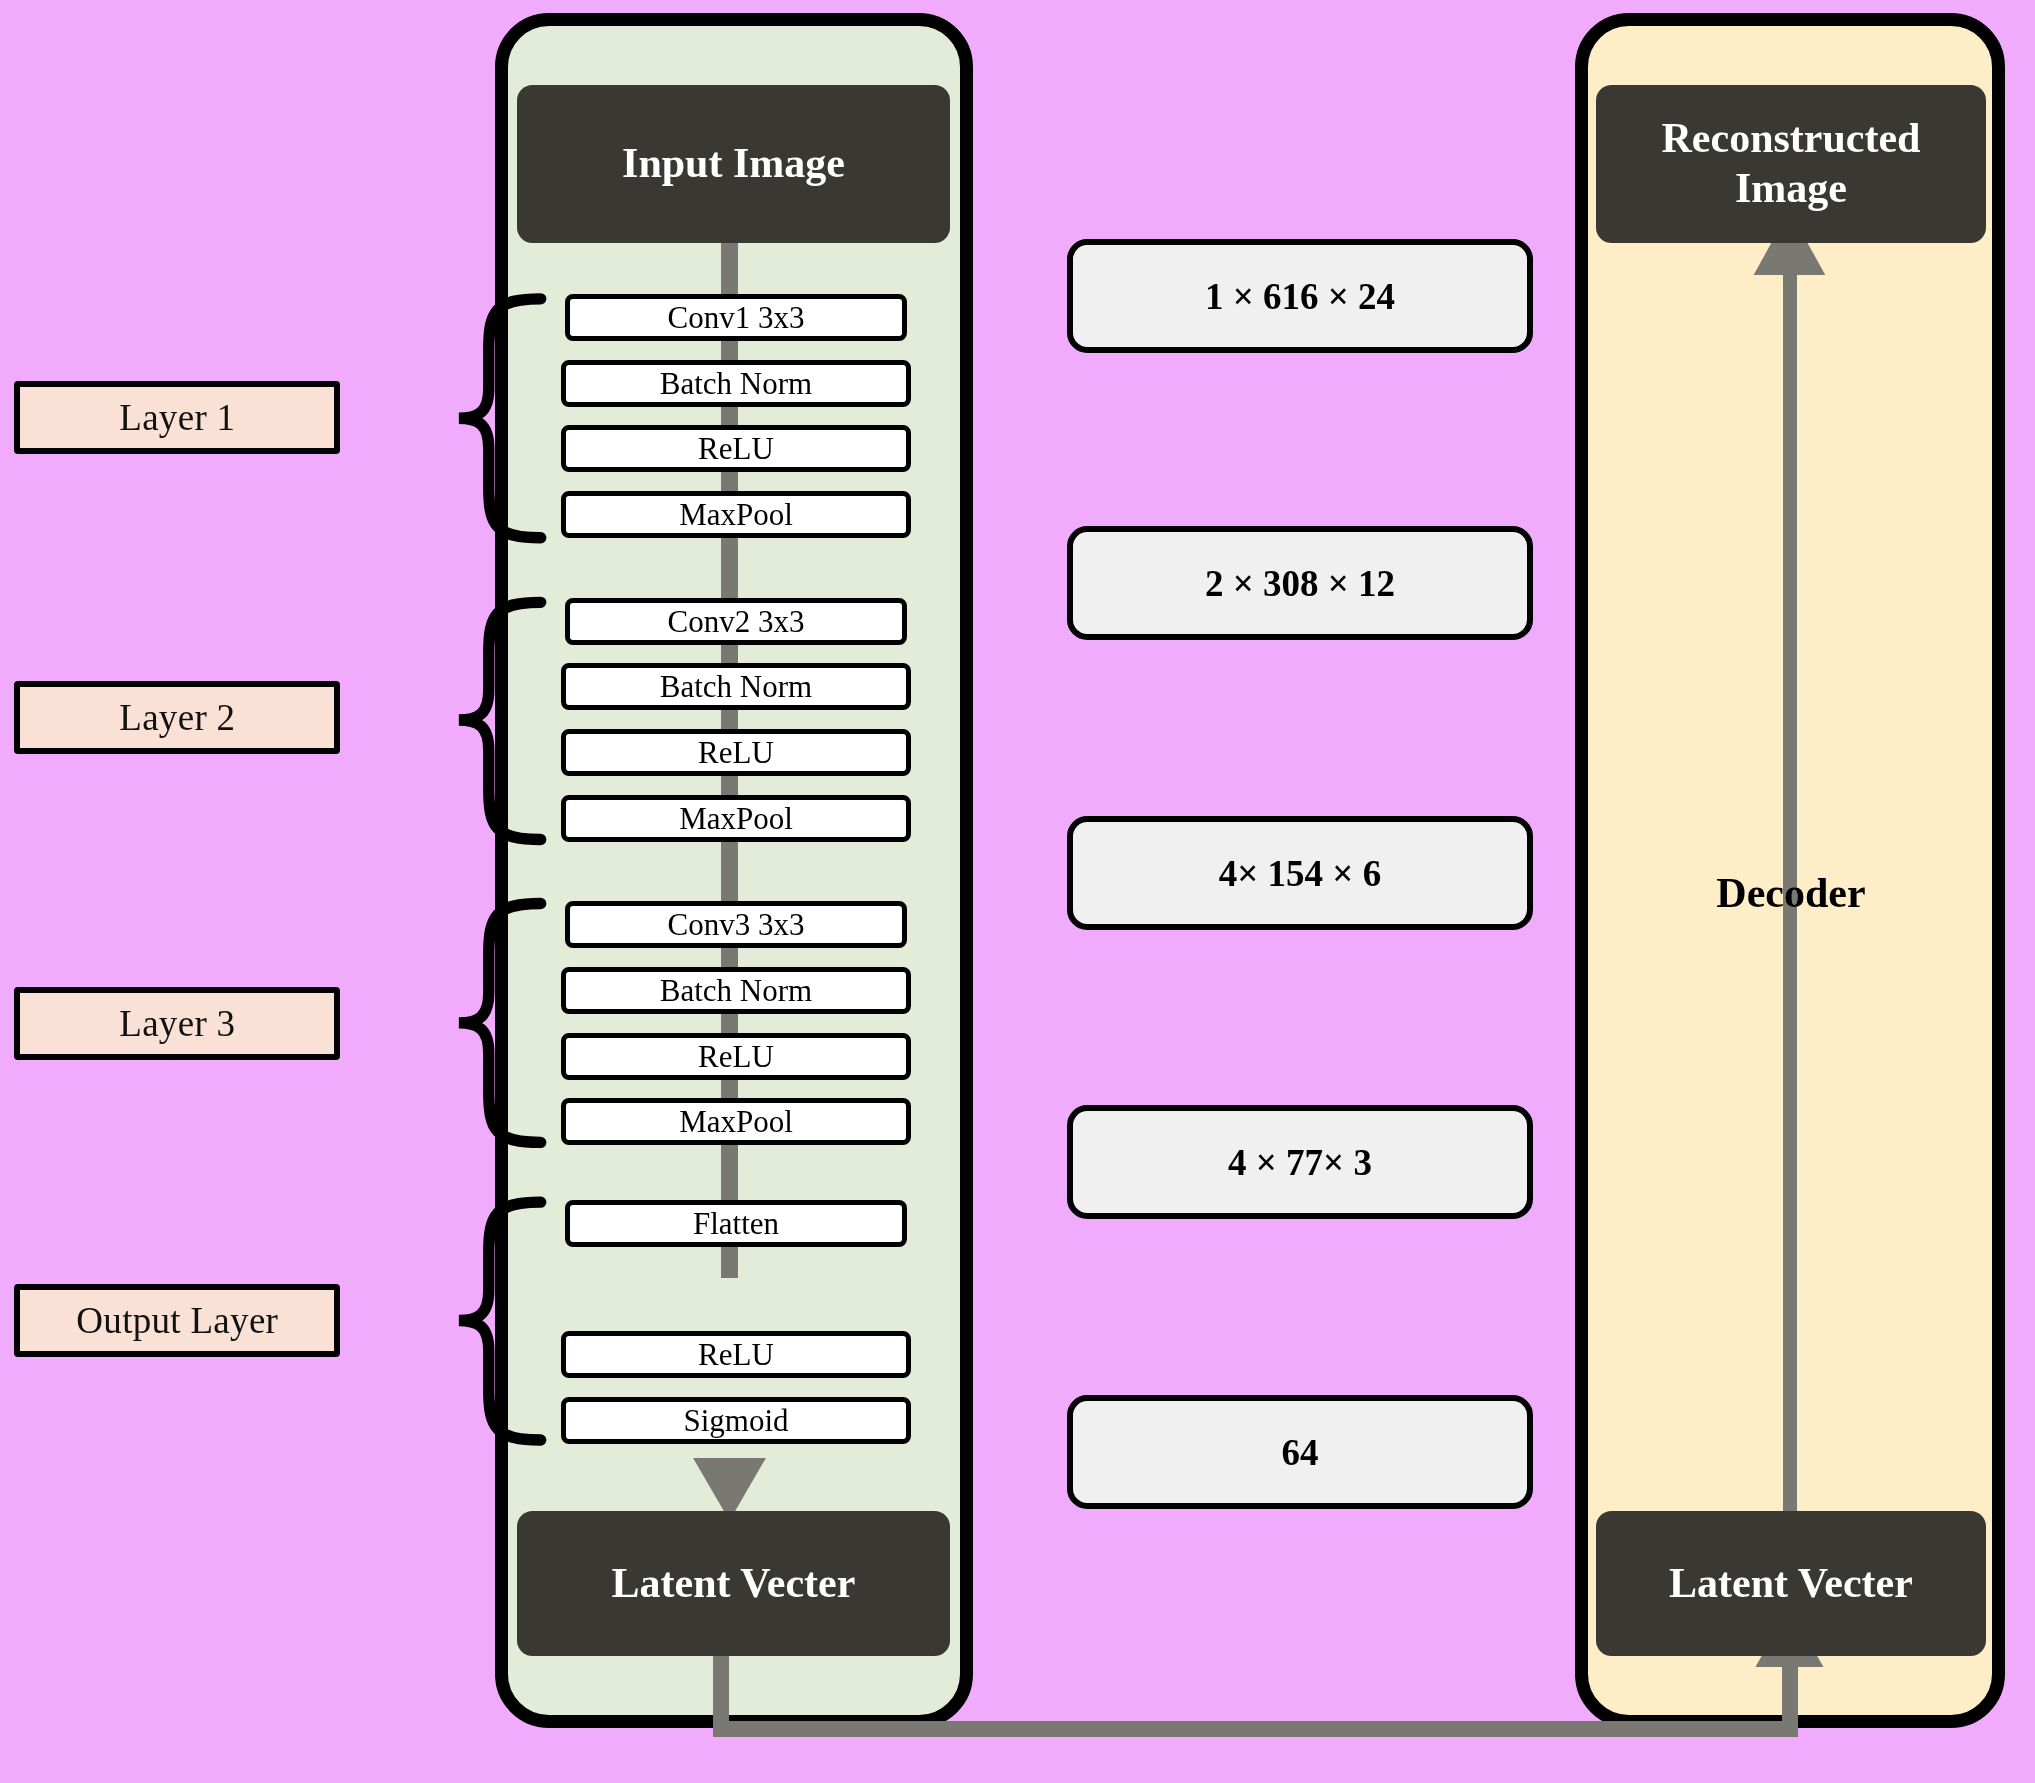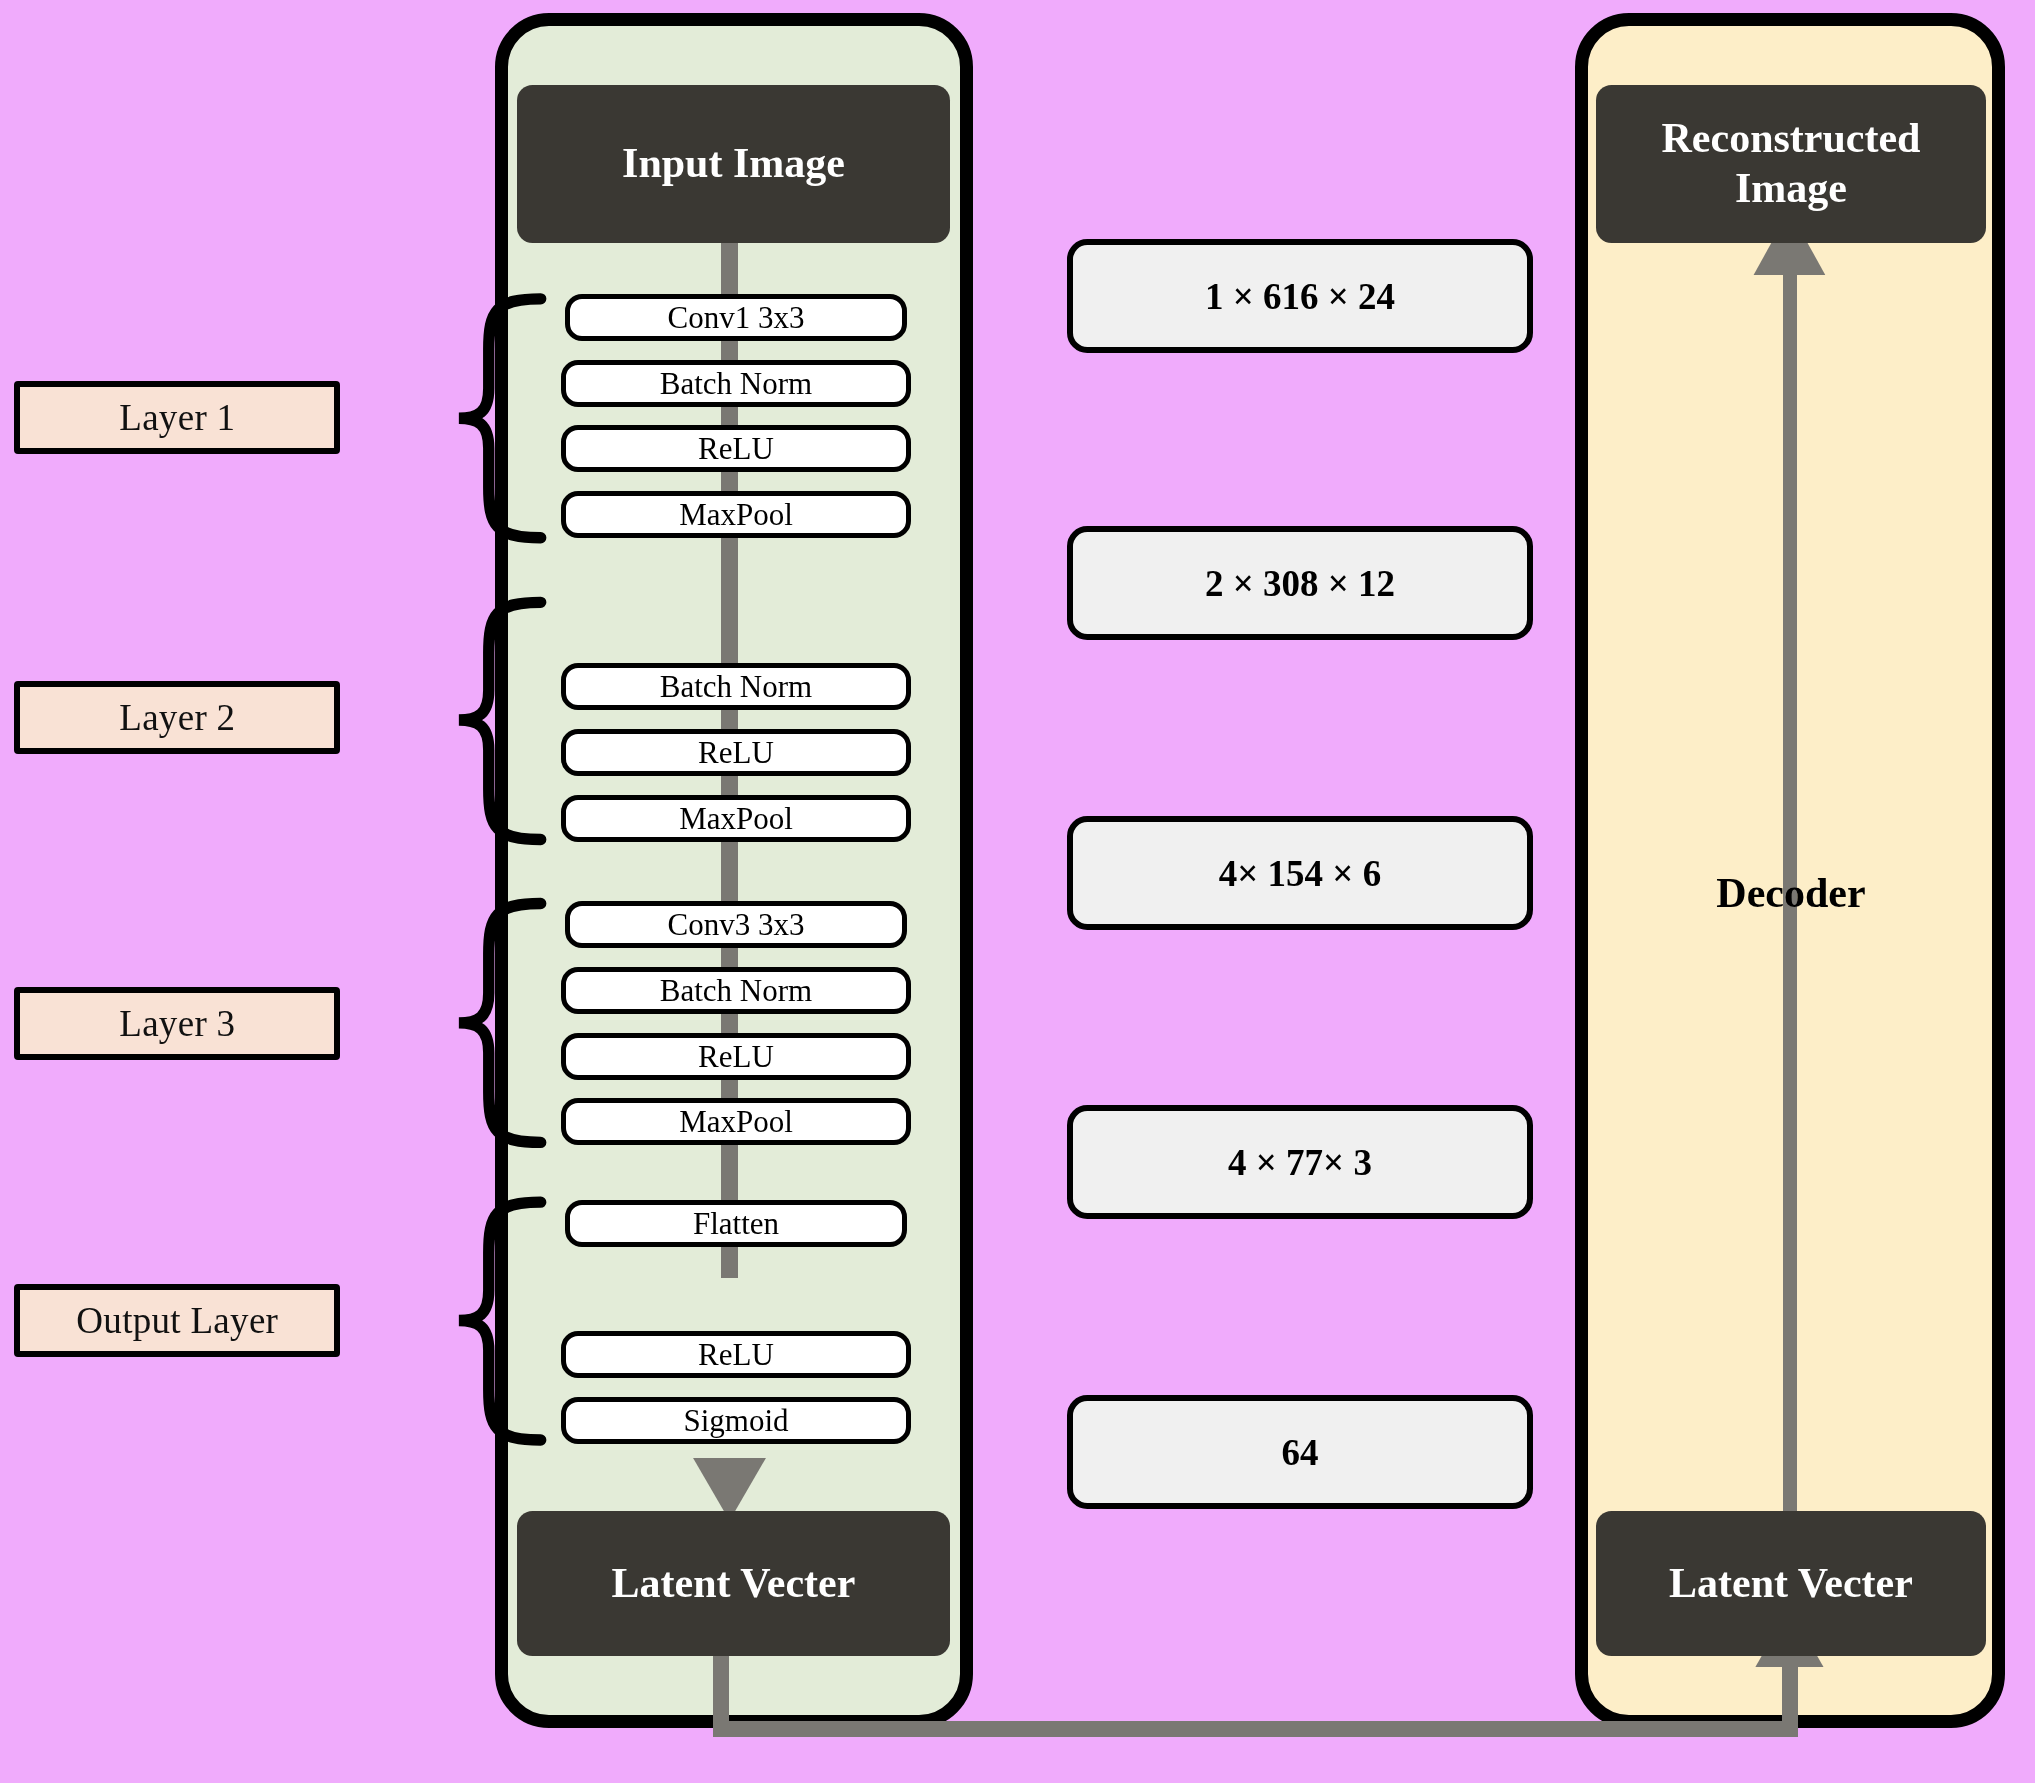--- a/index.html
+++ b/index.html
@@ -41,21 +41,21 @@
     line-height:1.18;
     box-sizing:border-box;
     z-index:6;
   }
 
   
   .op-box{
     position:absolute;
     background:#ffffff;
     border:5.4px solid #000000;
-    border-radius:17px;
+    border-radius:8px;
     display:flex;align-items:center;justify-content:center;
     font-size:31px;color:#000000;
     box-sizing:border-box;
     z-index:5;
     white-space:nowrap;
   }
 
   
   .dim-box{
     position:absolute;
@@ -162,20 +162,23 @@
   <div class="op-box" style="left:561px;top:360px;width:350px;height:47px;">
     <span>Batch Norm</span>
     </div>
   <div class="op-box" style="left:561px;top:425px;width:350px;height:47px;">
     <span>ReLU</span>
     </div>
   <div class="op-box" style="left:561px;top:491px;width:350px;height:47px;">
     <span>MaxPool</span>
     </div>
 
+  <div class="op-box" style="left:565px;top:598px;width:342px;height:47px;">
+    <span>Conv2 3x3</span>
+    </div>
   <div class="op-box" style="left:561px;top:663px;width:350px;height:47px;">
     <span>Batch Norm</span>
     </div>
   <div class="op-box" style="left:561px;top:729px;width:350px;height:47px;">
     <span>ReLU</span>
     </div>
   <div class="op-box" style="left:561px;top:795px;width:350px;height:47px;">
     <span>MaxPool</span>
     </div>
 

